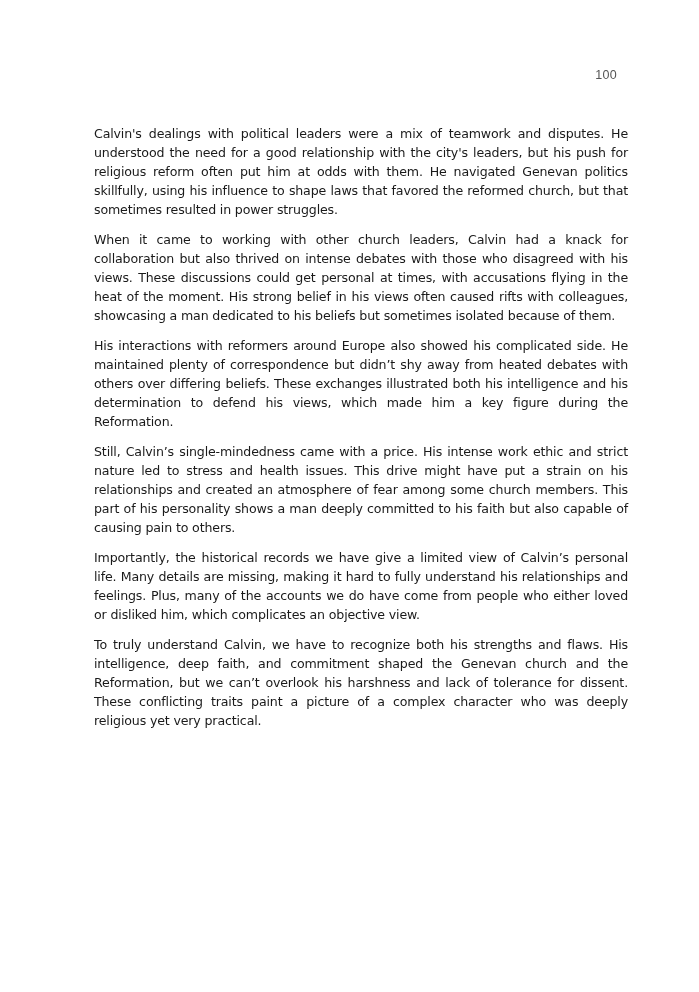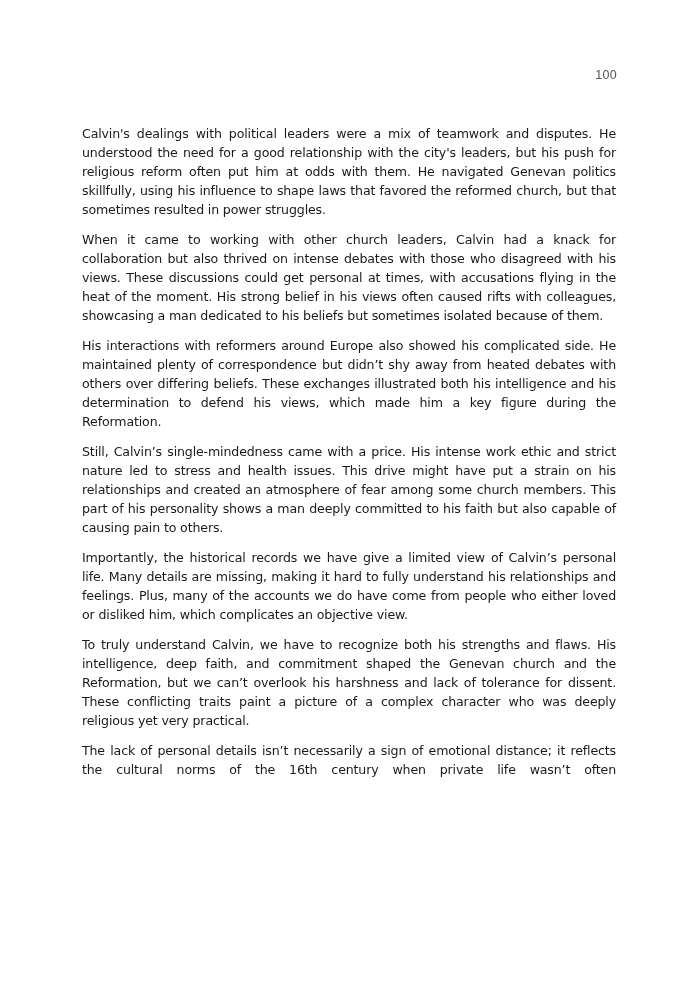--- a/index.html
+++ b/index.html
@@ -20,21 +20,21 @@
       top: 68px;
       right: 82px;
       font-family: "Liberation Sans", sans-serif;
       font-size: 12.5px;
       color: #555555;
       letter-spacing: 0.3px;
     }
     .content {
       position: absolute;
       top: 124px;
-      left: 82px;
+      left: 94px;
       width: 534px;
     }
     .content p {
       margin: 0 0 11px 0;
       font-size: 12.6px;
       line-height: 19px;
       text-align: justify;
       letter-spacing: -0.15px;
       word-spacing: 0px;
     }
@@ -44,14 +44,13 @@
 
 <div class="page-number">100</div>
 
 <div class="content">
   <p>Calvin's dealings with political leaders were a mix of teamwork and disputes. He understood the need for a good relationship with the city's leaders, but his push for religious reform often put him at odds with them. He navigated Genevan politics skillfully, using his influence to shape laws that favored the reformed church, but that sometimes resulted in power struggles.</p>
   <p>When it came to working with other church leaders, Calvin had a knack for collaboration but also thrived on intense debates with those who disagreed with his views. These discussions could get personal at times, with accusations flying in the heat of the moment. His strong belief in his views often caused rifts with colleagues, showcasing a man dedicated to his beliefs but sometimes isolated because of them.</p>
   <p>His interactions with reformers around Europe also showed his complicated side. He maintained plenty of correspondence but didn’t shy away from heated debates with others over differing beliefs. These exchanges illustrated both his intelligence and his determination to defend his views, which made him a key figure during the Reformation.</p>
   <p>Still, Calvin’s single-mindedness came with a price. His intense work ethic and strict nature led to stress and health issues. This drive might have put a strain on his relationships and created an atmosphere of fear among some church members. This part of his personality shows a man deeply committed to his faith but also capable of causing pain to others.</p>
   <p>Importantly, the historical records we have give a limited view of Calvin’s personal life. Many details are missing, making it hard to fully understand his relationships and feelings. Plus, many of the accounts we do have come from people who either loved or disliked him, which complicates an objective view.</p>
   <p>To truly understand Calvin, we have to recognize both his strengths and flaws. His intelligence, deep faith, and commitment shaped the Genevan church and the Reformation, but we can’t overlook his harshness and lack of tolerance for dissent. These conflicting traits paint a picture of a complex character who was deeply religious yet very practical.</p>
-  <p style="text-align-last: justify;">The lack of personal details isn’t necessarily a sign of emotional distance; it reflects the cultural norms of the 16th century when private life wasn’t often</p>
 </div>
 
 </body></html>

